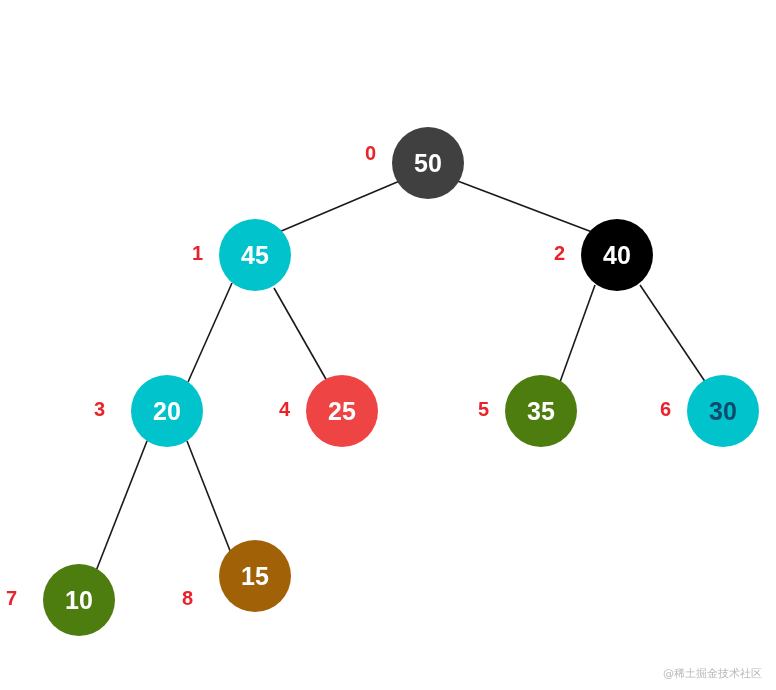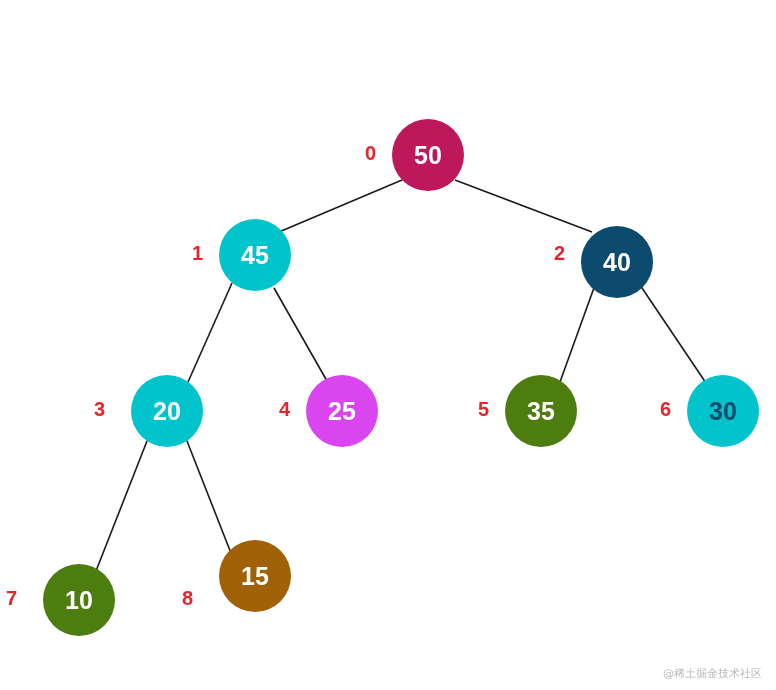--- a/index.html
+++ b/index.html
@@ -81,29 +81,29 @@
       <line x1="232" y1="283" x2="188" y2="382" stroke="#1a1a1a" stroke-width="1.6"></line>
       <line x1="274" y1="288" x2="327" y2="381" stroke="#1a1a1a" stroke-width="1.6"></line>
       <line x1="595" y1="285" x2="560" y2="382" stroke="#1a1a1a" stroke-width="1.6"></line>
       <line x1="640" y1="285" x2="706" y2="383" stroke="#1a1a1a" stroke-width="1.6"></line>
       <line x1="147" y1="441" x2="96" y2="571" stroke="#1a1a1a" stroke-width="1.6"></line>
       <line x1="187" y1="441" x2="238" y2="571" stroke="#1a1a1a" stroke-width="1.6"></line>
     </svg>
 
   <div id="nodes-layer">
       <div class="idx" style="left: 354px; top: 142px; width: 22px; color: rgb(232, 35, 42);">0</div>
-      <div class="node" style="left: 392px; top: 119px; width: 72px; height: 72px; background: #be185d; color: rgb(255, 255, 255);">50</div>
+      <div class="node" style="left: 392px; top: 127px; width: 72px; height: 72px; background: #404040; color: rgb(255, 255, 255);">50</div>
       <div class="idx" style="left: 181px; top: 242px; width: 22px; color: rgb(232, 35, 42);">1</div>
       <div class="node" style="left: 219px; top: 219px; width: 72px; height: 72px; background: rgb(0, 195, 204); color: rgb(255, 255, 255);">45</div>
       <div class="idx" style="left: 543px; top: 242px; width: 22px; color: rgb(232, 35, 42);">2</div>
-      <div class="node" style="left: 581px; top: 226px; width: 72px; height: 72px; background: #0c4a6e; color: rgb(255, 255, 255);">40</div>
+      <div class="node" style="left: 581px; top: 219px; width: 72px; height: 72px; background: #000000; color: rgb(255, 255, 255);">40</div>
       <div class="idx" style="left: 83px; top: 398px; width: 22px; color: rgb(232, 35, 42);">3</div>
       <div class="node" style="left: 131px; top: 375px; width: 72px; height: 72px; background: rgb(0, 195, 204); color: rgb(255, 255, 255); text-align: right;">20</div>
       <div class="idx" style="left: 268px; top: 398px; width: 22px; color: rgb(232, 35, 42);">4</div>
-      <div class="node" style="left: 306px; top: 375px; width: 72px; height: 72px; background: #d946ef; color: rgb(255, 255, 255);">25</div>
+      <div class="node" style="left: 306px; top: 375px; width: 72px; height: 72px; background: #ef4444; color: rgb(255, 255, 255);">25</div>
       <div class="idx" style="left: 467px; top: 398px; width: 22px; color: rgb(232, 35, 42);">5</div>
       <div class="node" style="left: 505px; top: 375px; width: 72px; height: 72px; background: #4d7c0f; color: rgb(255, 255, 255);">35</div>
       <div class="idx" style="left: 649px; top: 398px; width: 22px; color: rgb(232, 35, 42);">6</div>
       <div class="node" style="left: 687px; top: 375px; width: 72px; height: 72px; background: rgb(0, 195, 204); color: #0c4a6e;">30</div>
       <div class="idx" style="left: -5px; top: 587px; width: 22px; color: rgb(232, 35, 42);">7</div>
       <div class="node" style="left: 43px; top: 564px; width: 72px; height: 72px; background: #4d7c0f; color: rgb(255, 255, 255);">10</div>
       <div class="idx" style="left: 171px; top: 587px; width: 22px; color: rgb(232, 35, 42);">8</div>
       <div class="node" style="left: 219px; top: 540px; width: 72px; height: 72px; background: #a16207; color: rgb(255, 255, 255);">15</div>
     </div>
 

